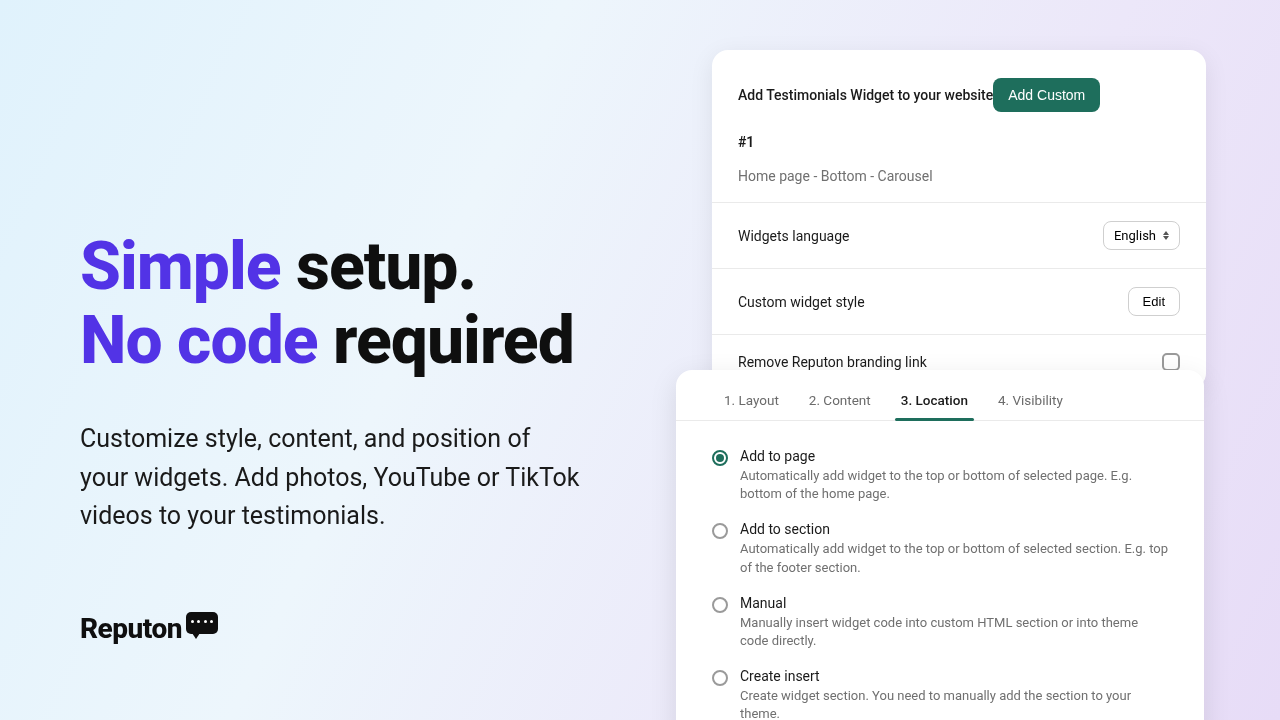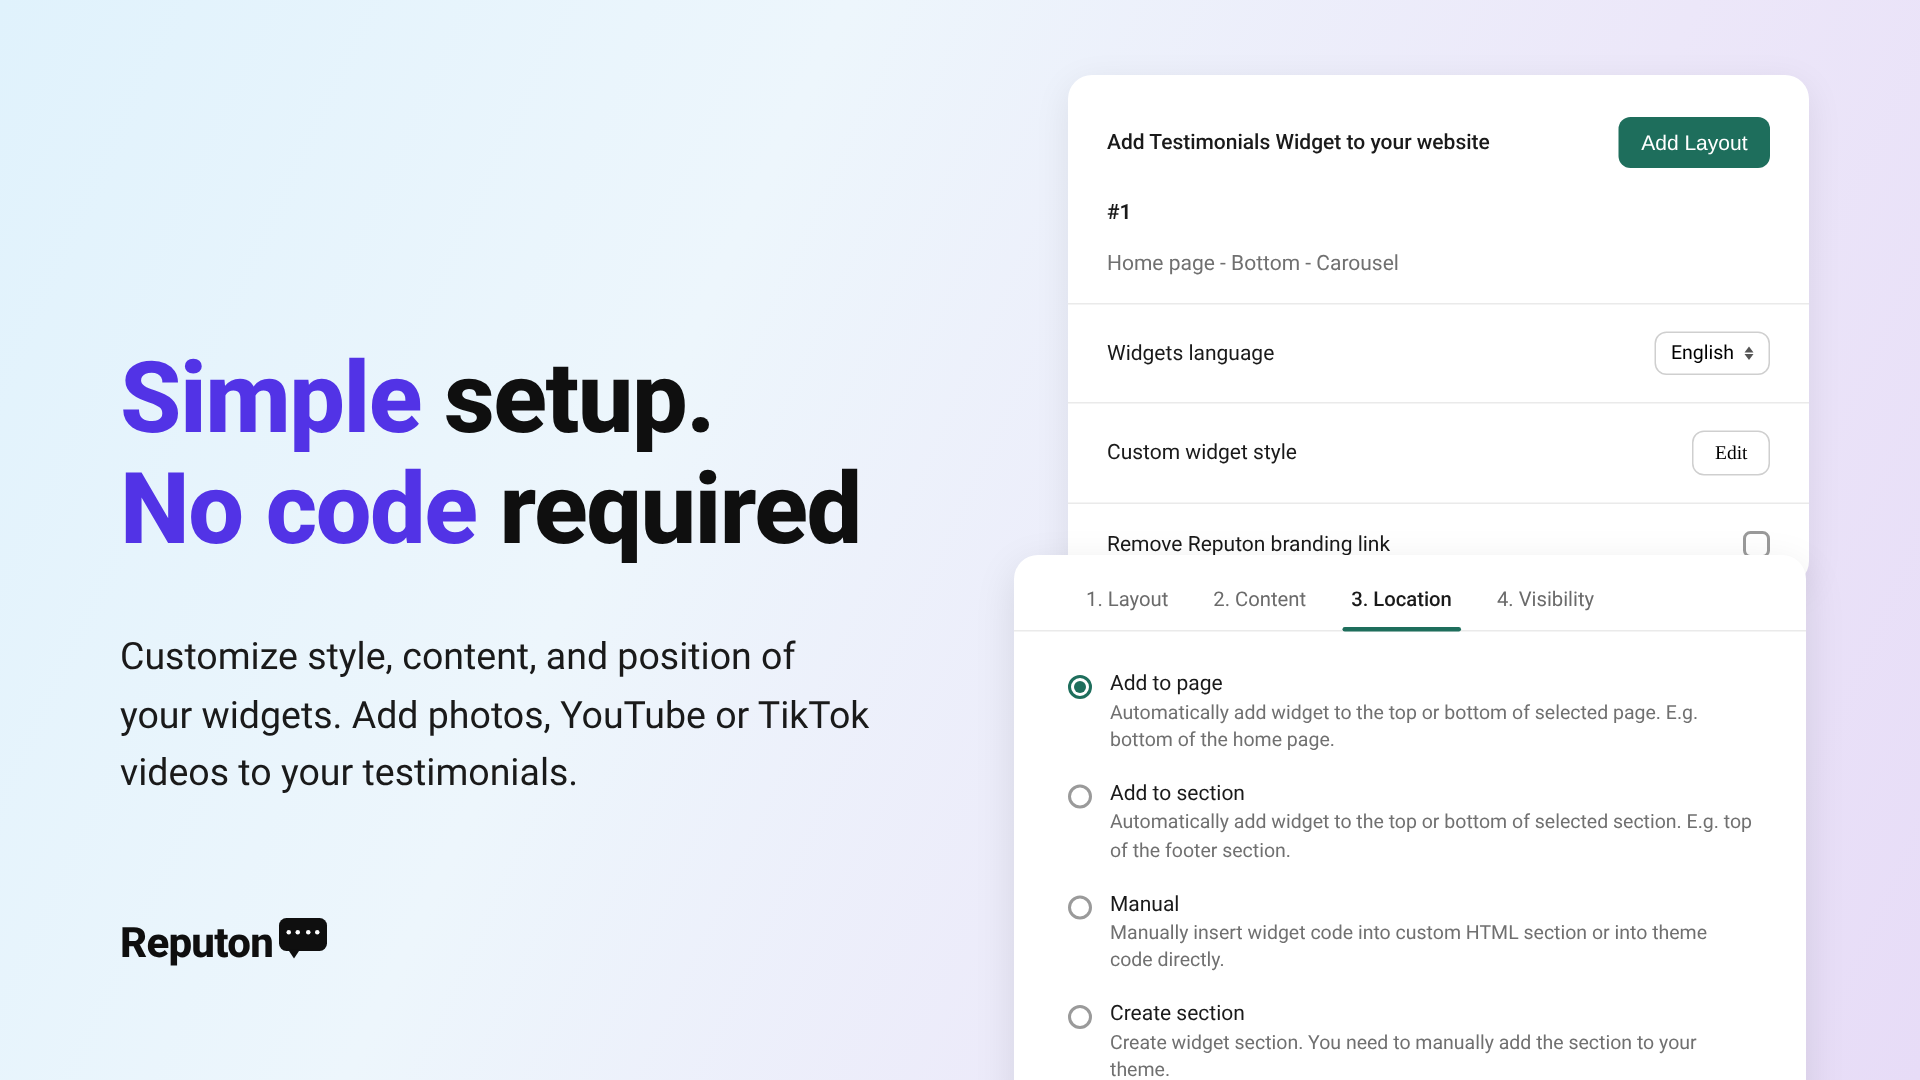--- a/index.html
+++ b/index.html
@@ -28,42 +28,42 @@
 
 
 .card-top {
   position: absolute;
   top: 50px; left: 712px;
   width: 494px;
   background: #fff;
   border-radius: 16px;
   box-shadow: 0 6px 24px rgba(0,0,0,0.08);
 }
-.ct-head { display: flex; align-items: center; justify-content: space-between; padding: 28px 26px 22px; }
+.ct-head { display: flex; align-items: center; justify-content: flex-start; padding: 28px 26px 22px; }
 .ct-head .title { font-size: 14px; color: #1a1a1a; font-weight: 500; }
 .btn-primary { background: #1e6e5c; color: #fff; border: none; border-radius: 8px; padding: 9px 15px; font-size: 14px; font-weight: 500; cursor: pointer; }
 
 .widget-row { padding: 0 26px 18px; }
 .widget-row .line1 { display: flex; align-items: center; justify-content: space-between; }
 .widget-row .id { font-size: 14px; font-weight: 600; color: #1a1a1a; }
 .widget-row .actions { display: flex; align-items: center; gap: 8px; }
 .badge-live { background: #b7edd2; color: #1a6b3a; font-size: 12px; font-weight: 600; padding: 4px 10px; border-radius: 10px; }
 .icon-btn { width: 34px; height: 30px; border: 1px solid #d6d6d6; background: #fff; border-radius: 7px; display: flex; align-items: center; justify-content: center; cursor: pointer; }
 .icon-btn svg { width: 16px; height: 16px; fill: #3a3a3a; }
 .widget-row .desc { margin-top: 18px; font-size: 14px; color: #707070; }
 
 .divider { height: 1px; background: #eaeaea; }
 .row { display: flex; align-items: center; justify-content: space-between; padding: 18px 26px; }
 .row .label { font-size: 14px; color: #1a1a1a; }
 .select-pill { border: 1px solid #cfcfcf; border-radius: 8px; padding: 6px 10px; font-size: 13px; display: flex; align-items: center; gap: 7px; cursor: pointer; background:#fff; }
 .select-pill .chev { display: flex; flex-direction: column; gap: 1px; }
 .select-pill .chev span { width: 0; height: 0; border-left: 3px solid transparent; border-right: 3px solid transparent; }
 .select-pill .chev .up { border-bottom: 4px solid #555; }
 .select-pill .chev .down { border-top: 4px solid #555; }
-.btn-outline { border: 1px solid #cfcfcf; background: #fff; border-radius: 8px; padding: 6px 14px; font-size: 13px; cursor: pointer; font-family: Liberation Serif, serif; }
+.btn-outline { border: 1px solid #cfcfcf; background: #fff; border-radius: 8px; padding: 6px 14px; font-size: 13px; cursor: pointer; }
 .checkbox-empty { width: 18px; height: 18px; border: 2px solid #9a9a9a; border-radius: 5px; cursor: pointer; }
 
 
 .card-bottom {
   position: absolute;
   top: 370px; left: 676px;
   width: 528px;
   background: #fff;
   border-radius: 16px;
   box-shadow: 0 8px 28px rgba(0,0,0,0.10);
@@ -101,21 +101,21 @@
         <span></span>
         <span></span>
         <span></span>
       </span>
   </span>
 </div>
 
 <div class="card-top">
   <div class="ct-head">
     <div class="title">Add Testimonials Widget to your website</div>
-    <button class="btn-primary">Add Layout</button>
+    <button class="btn-primary">Add Custom</button>
   </div>
   <div class="widget-row">
     <div class="line1">
       <div class="id">#1</div>
     </div>
     <div class="desc">Home page - Bottom - Carousel</div>
   </div>
   <div class="divider"></div>
   <div class="row">
     <div class="label">Widgets language</div>
@@ -164,18 +164,18 @@
     <div class="opt">
       <div class="radio"></div>
       <div class="text">
         <div class="t">Manual</div>
         <div class="d">Manually insert widget code into custom HTML section or into theme code directly.</div>
       </div>
     </div>
     <div class="opt">
       <div class="radio"></div>
       <div class="text">
-        <div class="t">Create section</div>
+        <div class="t">Create insert</div>
         <div class="d">Create widget section. You need to manually add the section to your theme.</div>
       </div>
     </div>
   </div>
 </div>
 
 </body></html>

